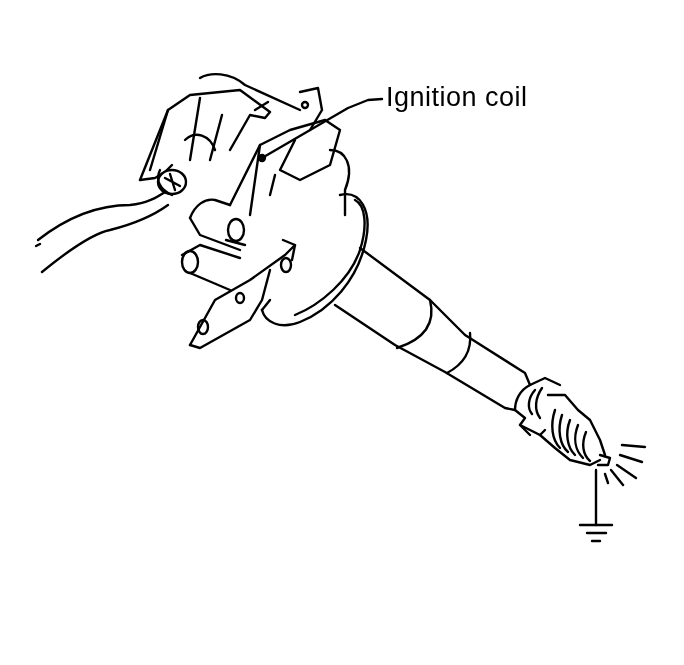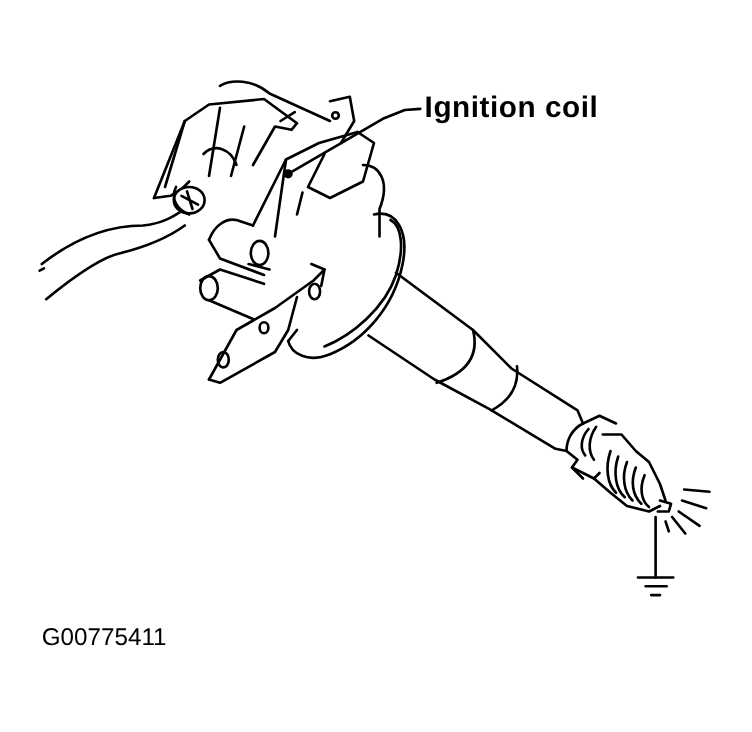--- a/index.html
+++ b/index.html
@@ -4,21 +4,21 @@
 <style>
   html, body { margin: 0; padding: 0; background: #ffffff; }
   body { width: 684px; height: 665px; position: relative; overflow: hidden; }
   .diagram { position: absolute; left: 0; top: 0; width: 684px; height: 665px; }
   .label {
     position: absolute;
     font-family: "Liberation Sans", sans-serif;
     color: #000;
     white-space: nowrap;
   }
-  .callout { left: 386px; top: 82px; font-size: 27px; font-weight: bold; letter-spacing: 0.5px; text-align: right; }
+  .callout { left: 386px; top: 82px; font-size: 27px; font-weight: normal; letter-spacing: 0.5px; text-align: right; }
   .figid { left: 38px; top: 566px; font-size: 22px; }
   svg path, svg line, svg ellipse, svg circle, svg polyline, svg polygon {
     fill: none; stroke: #000; stroke-width: 2.4; stroke-linecap: round; stroke-linejoin: round;
   }
   svg .fillw { fill: #fff; }
   svg .dot { fill: #000; }
 </style>
 </head>
 <body>
 
@@ -115,14 +115,13 @@
       <line x1="592" y1="541" x2="600" y2="541"></line>
     </g>
 
     <g>
       <path d="M262,158 L348,108 L368,100 L382,99"></path>
       <circle class="dot" cx="262" cy="158" r="3"></circle>
     </g>
   </svg>
 
   <div class="label callout">Ignition coil</div>
-  <div class="label figid">G00775411</div>
 </div>
 
 </body></html>

